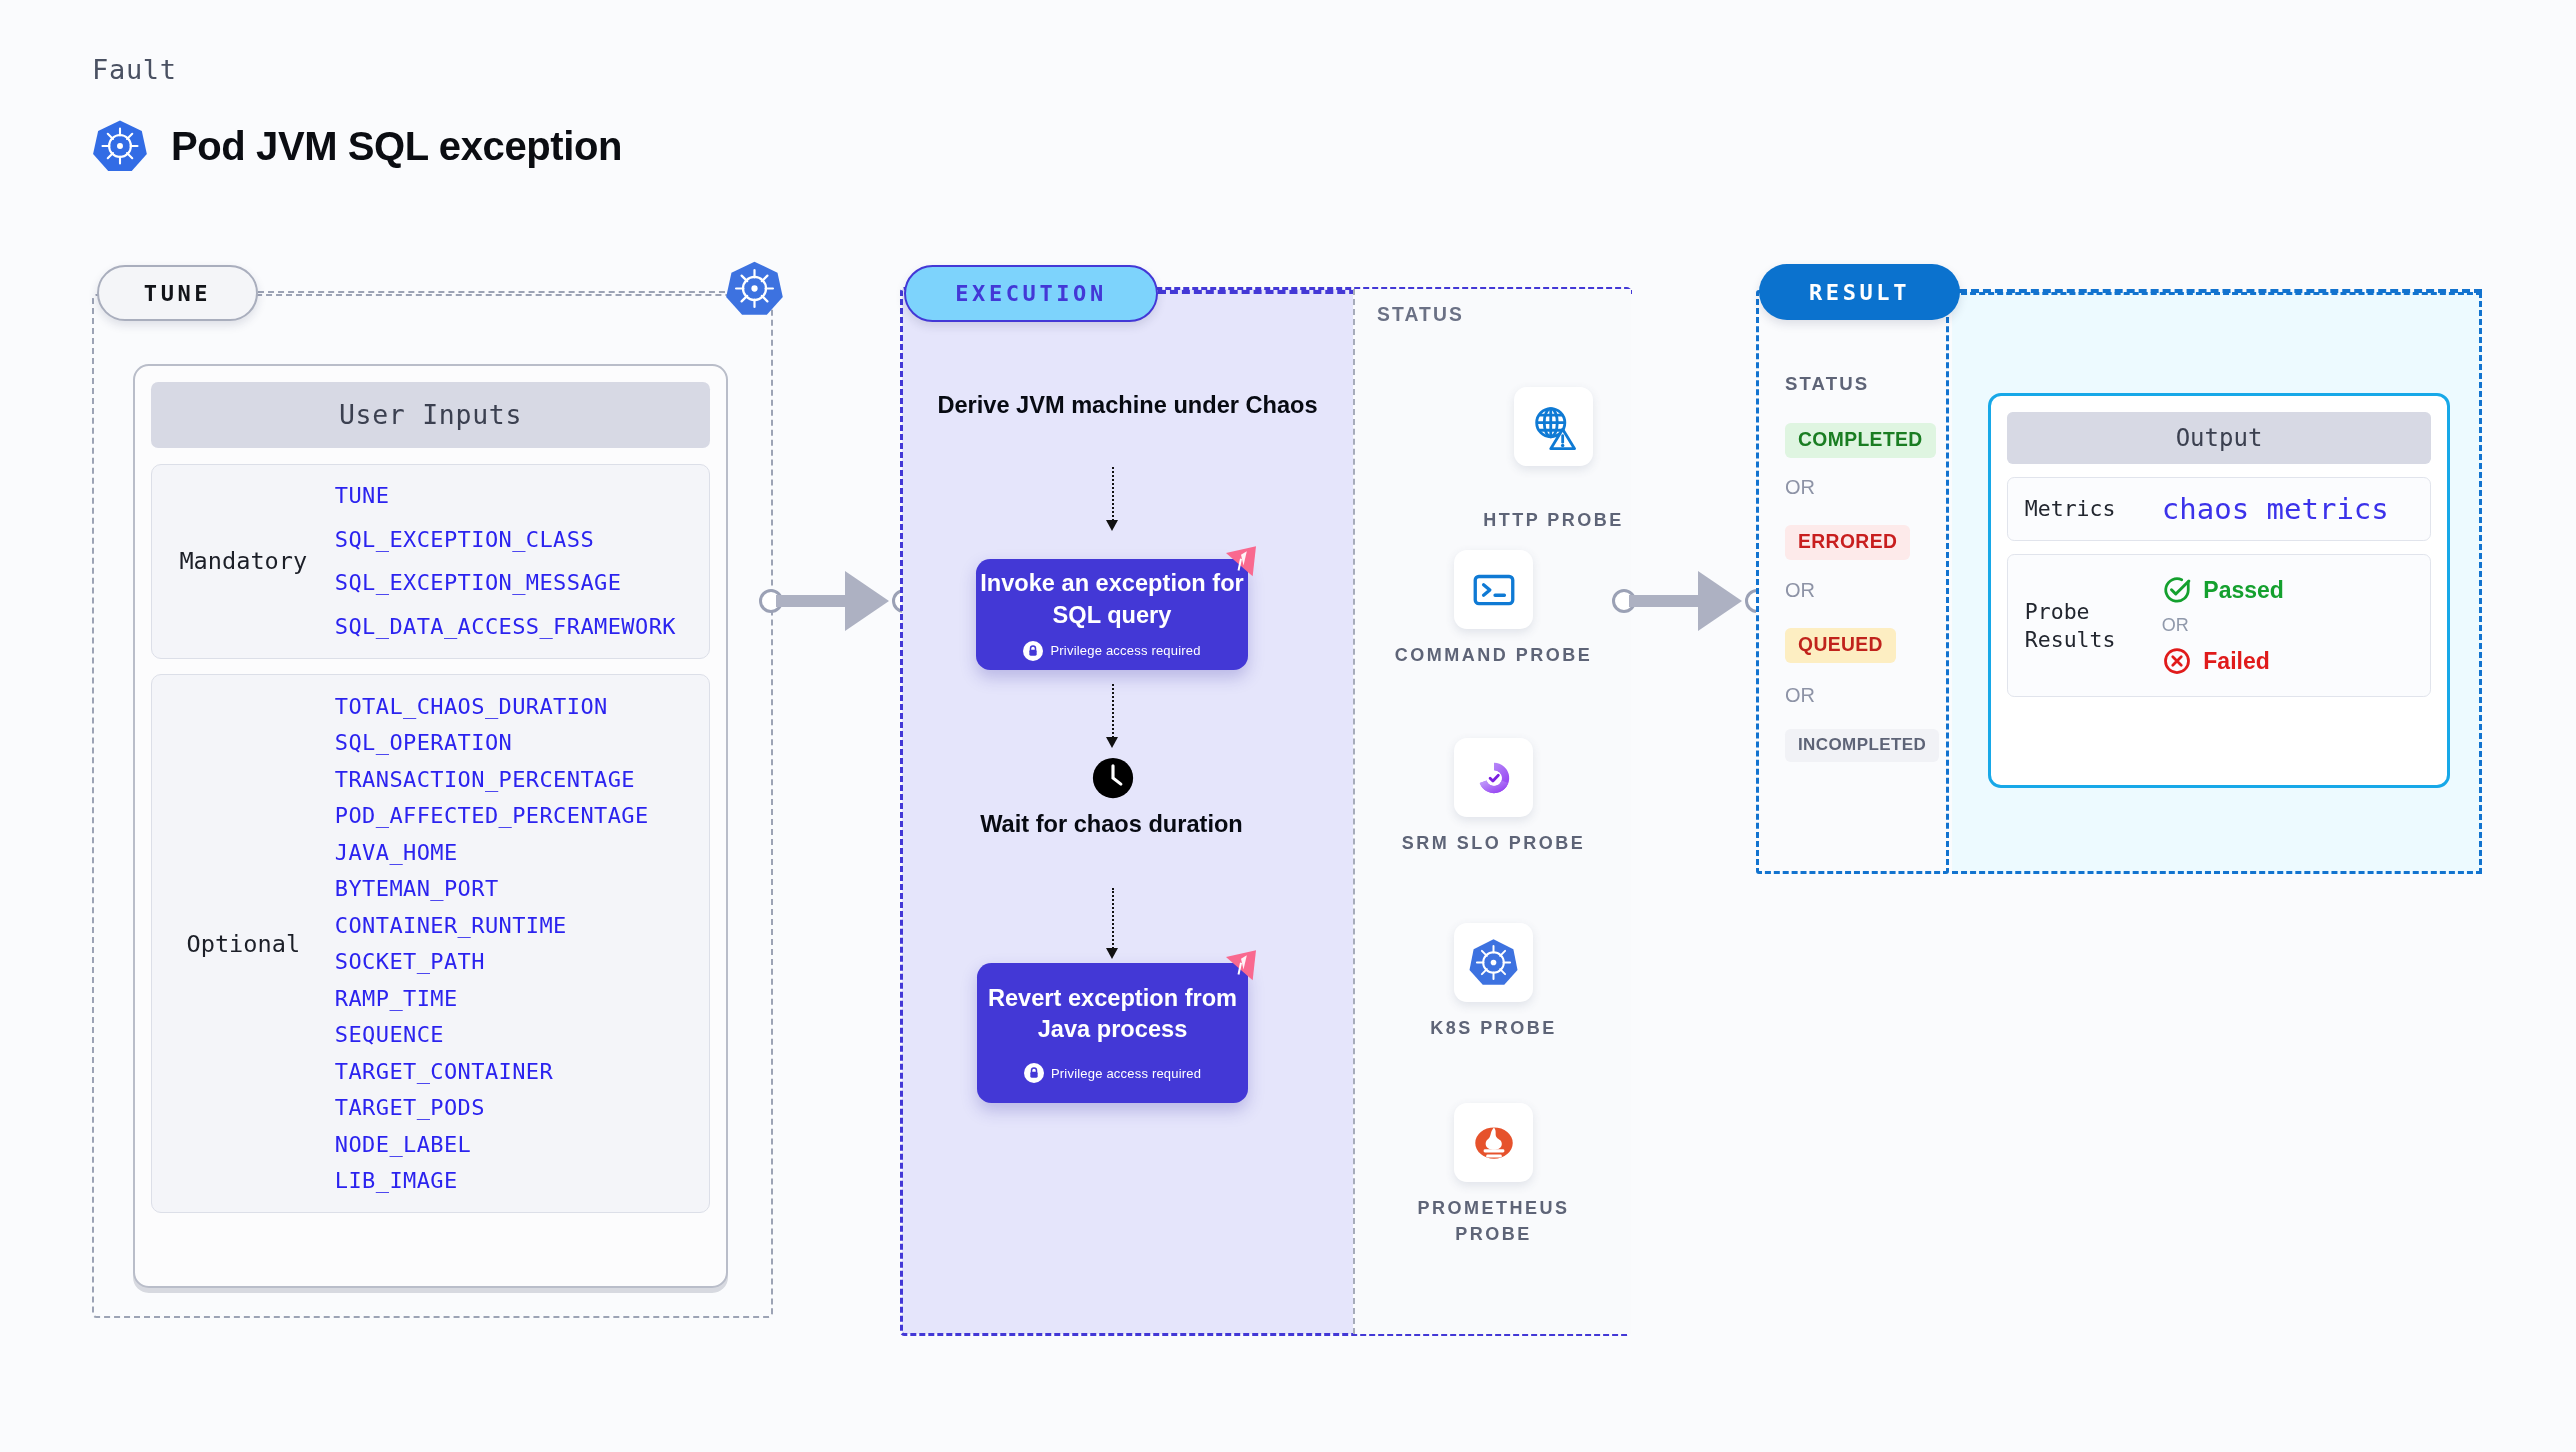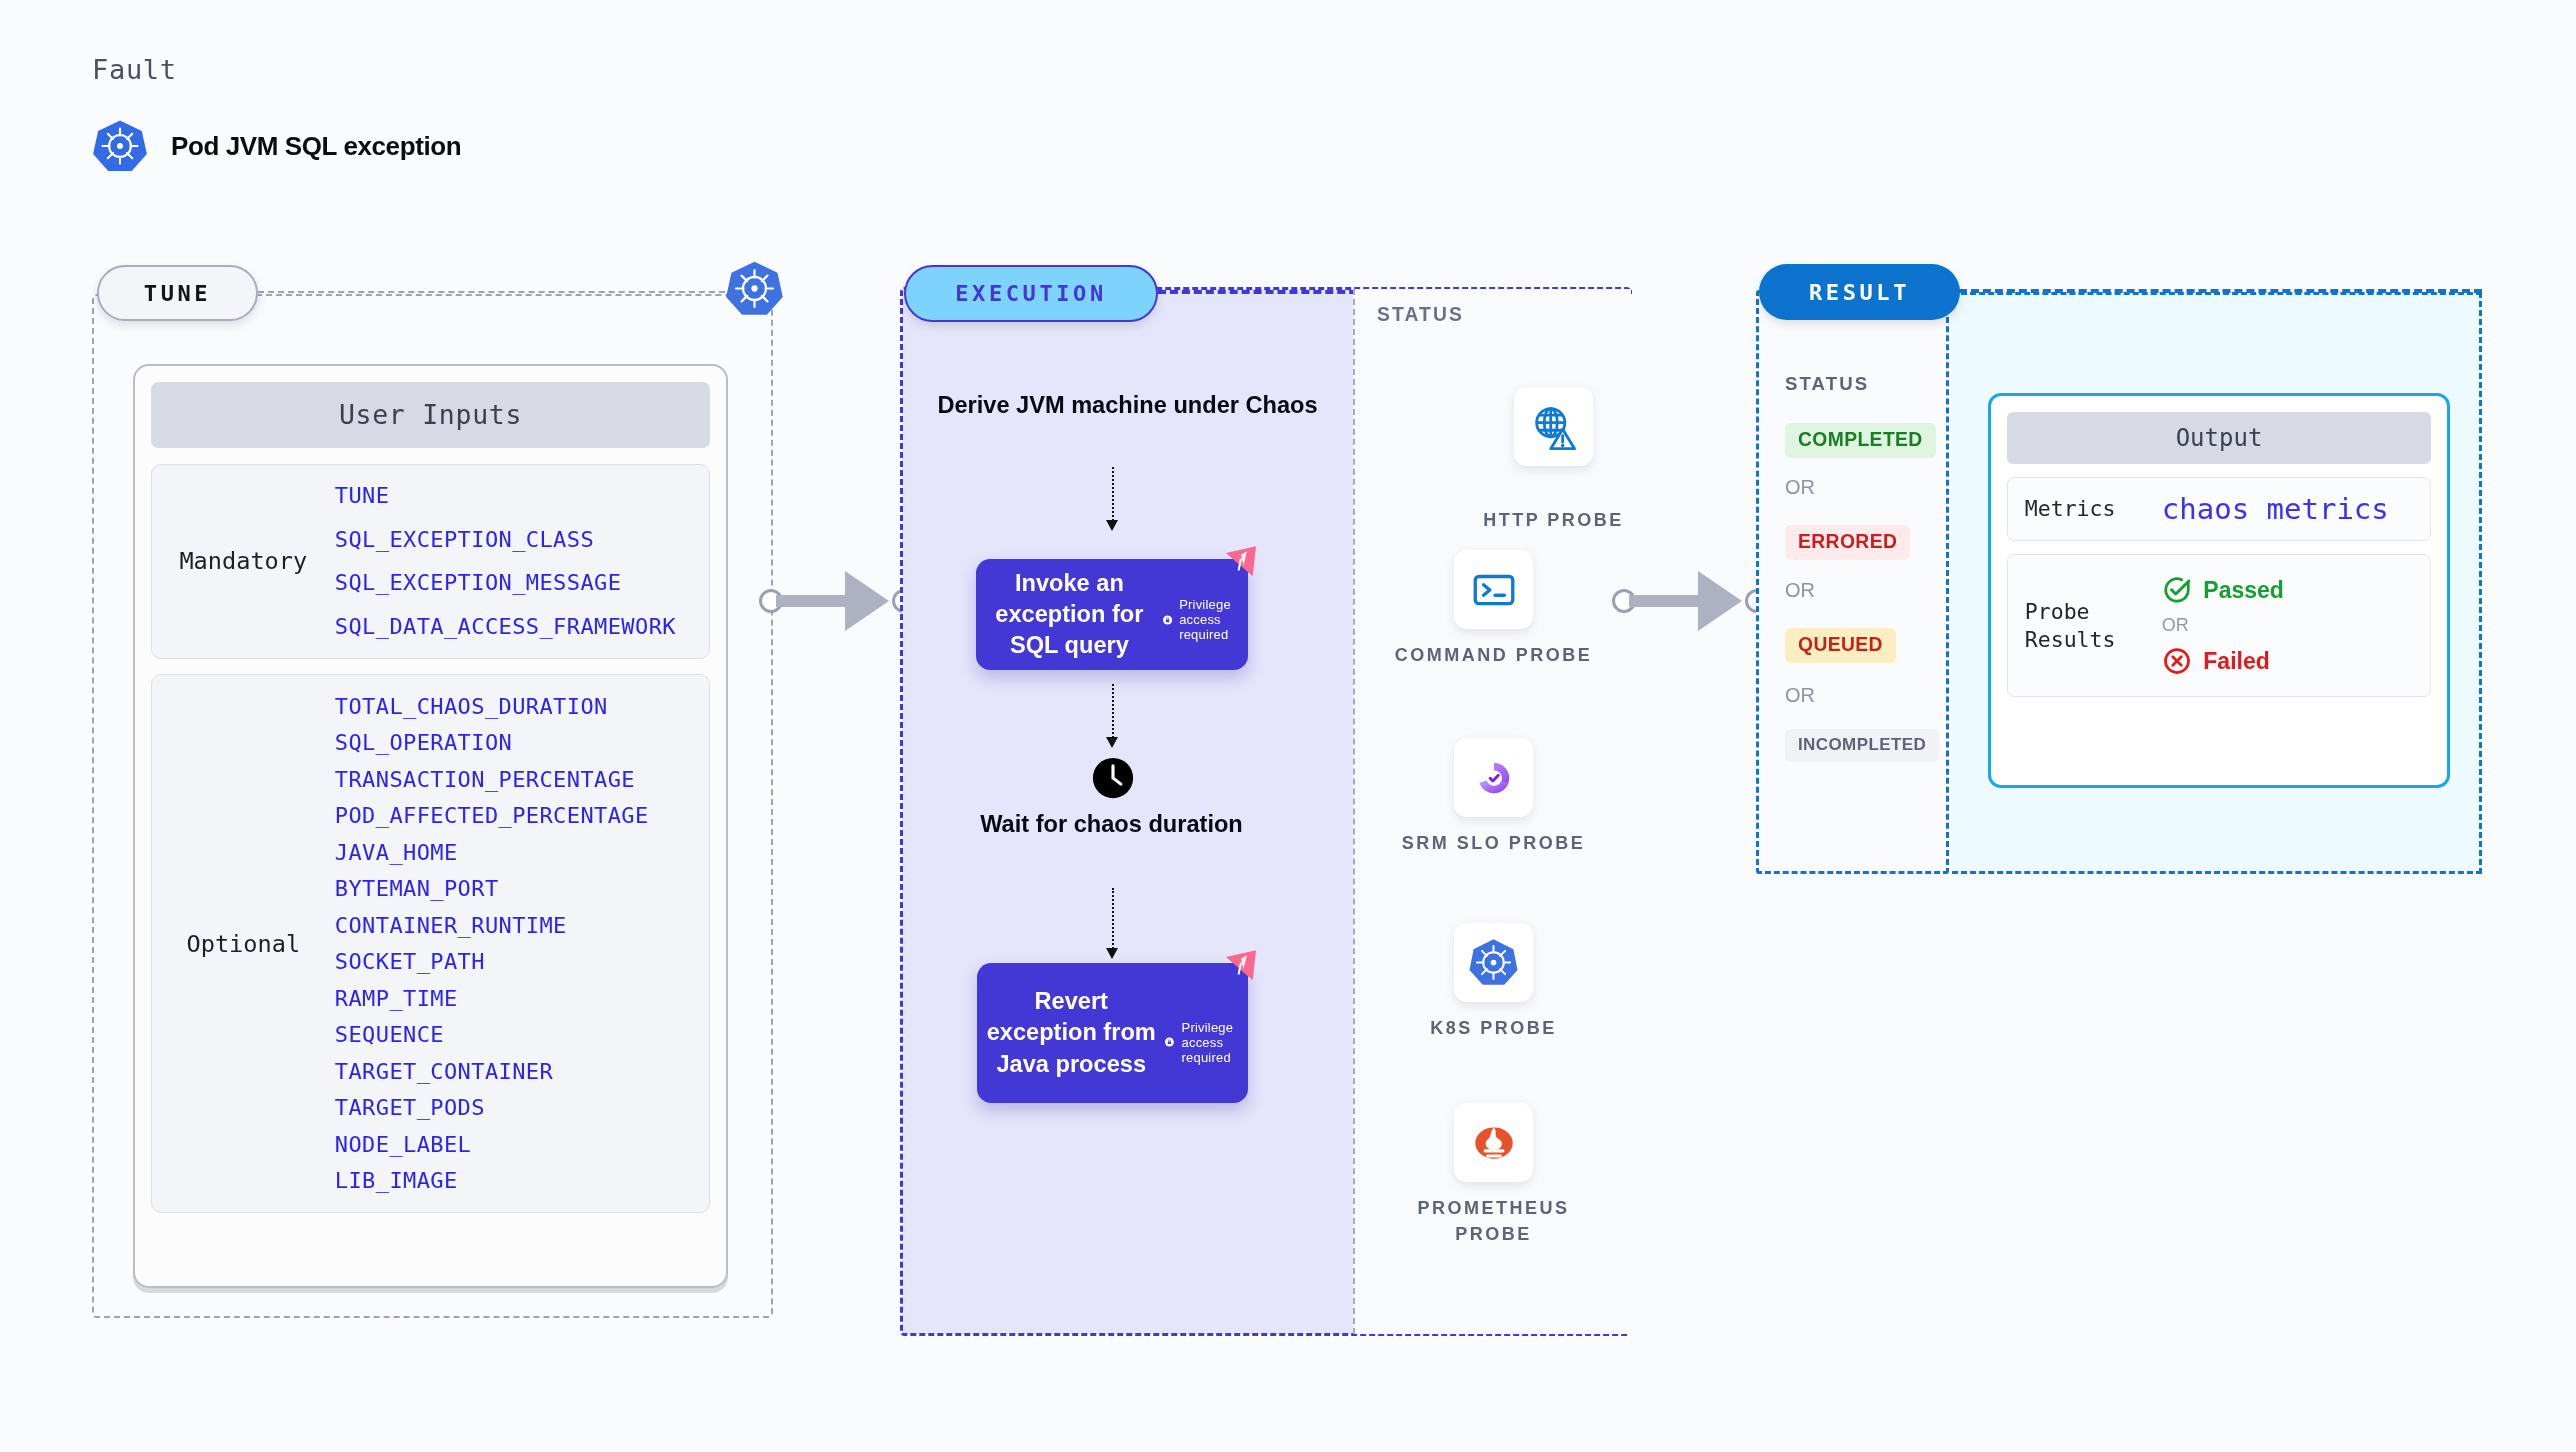--- a/index.html
+++ b/index.html
@@ -12,21 +12,21 @@
   .stage{ position:relative; width:2576px; height:1452px; }
 
   
   .fault-label{
     position:absolute; left:92px; top:54px;
     font-family:"DejaVu Sans Mono", monospace;
     font-size:27px; color:#4a5162; letter-spacing:0.7px;
   }
   .title-row{ position:absolute; left:92px; top:118px; display:flex; align-items:center; gap:23px;}
   .title-k8s{ width:56px; height:56px; }
-  .title-text{ font-size:26px; font-weight:bold; color:#0b0d12; letter-spacing:-0.4px;}
+  .title-text{ font-size:40px; font-weight:bold; color:#0b0d12; letter-spacing:-0.4px;}
 
   
   .panel{ position:absolute; }
   .dashed-box{ position:absolute; border-style:dashed; }
 
   .pill{
     position:absolute; display:flex; align-items:center; justify-content:center;
     border-radius:716px; font-family:"DejaVu Sans Mono", monospace;
     font-weight:bold; letter-spacing:3.6px; white-space:nowrap;
     box-shadow:0 4.3px 10px rgba(30,40,80,.13);
@@ -85,21 +85,21 @@
   .dot-arrow{
     position:absolute; width:0; height:0; border-left:2.9px dotted #111;
   }
   .dot-arrow:after{
     content:""; position:absolute; left:-7.9px; bottom:-10px;
     border-left:6.4px solid transparent; border-right:6.4px solid transparent;
     border-top:11.5px solid #111;
   }
   .action-card{
     position:absolute; background:#4338d6; border-radius:14.3px;
-    display:flex; flex-direction:row; align-items:center; justify-content:center;
+    display:flex; flex-direction:column; align-items:center; justify-content:center;
     box-shadow:0 7.2px 15.8px rgba(60,50,170,.25);
   }
   .action-card .ac-title{
     color:#fff; font-size:23.6px; font-weight:bold; text-align:center; line-height:1.32;
   }
   .priv-row{ display:flex; align-items:center; gap:7.2px; margin-top:10px; }
   .priv-lock{ width:20px; height:20px; }
   .priv-text{ color:#fff; font-size:13px; letter-spacing:0.2px;}
   .litmus-badge{ position:absolute; right:-13px; top:-15.8px; width:40px; height:40px;}
   .clock-icon{ position:absolute; width:42px; height:42px; }

